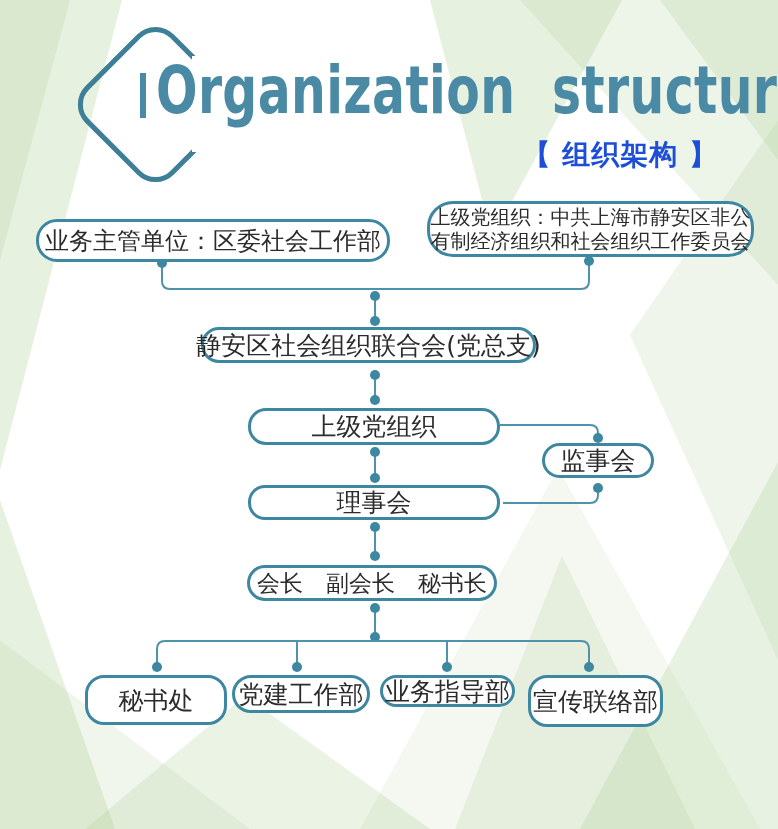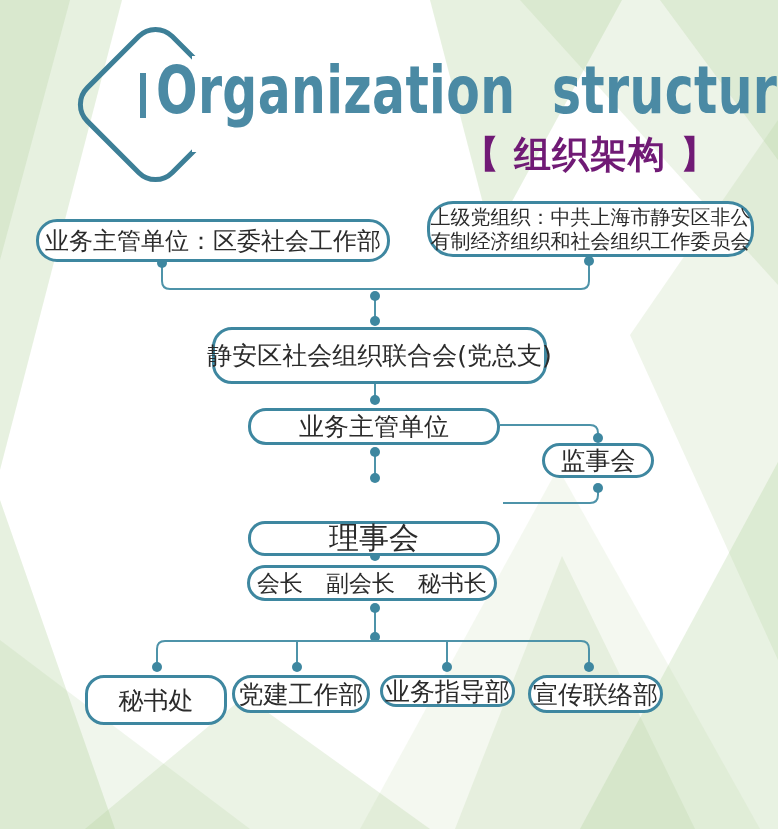--- a/index.html
+++ b/index.html
@@ -33,46 +33,46 @@
   .title-mask{position:absolute;left:192px;top:56px;width:64px;height:96px;background:#ffffff;}
   .title-bar{position:absolute;left:140px;top:73px;width:6px;height:45px;background:#4b8aa4;}
   .page-title{
     position:absolute;left:156px;top:58px;margin:0;
     font-size:66px;line-height:66px;font-weight:bold;color:#4b8aa4;
     transform:scaleX(.74);transform-origin:left top;
     letter-spacing:.5px;word-spacing:26px;white-space:nowrap;
   }
   .page-subtitle{
     position:absolute;right:60px;top:138px;
-    font-size:37px;line-height:34px;font-weight:bold;color:#701a75;
+    font-size:28px;line-height:34px;font-weight:bold;color:#1d4ed8;
     letter-spacing:1px;white-space:nowrap;
   }
 
   
   .wires{position:absolute;left:0;top:0;width:778px;height:829px;}
   .wires path{fill:none;stroke:#4e93a9;stroke-width:2px;}
   .wires circle{fill:#3e87a0;stroke:none;}
 
   
   .node{
     position:absolute;box-sizing:border-box;background:#ffffff;
     border:3px solid #3e87a0;display:flex;align-items:center;justify-content:center;
     text-align:center;color:#2b2b2b;white-space:nowrap;
   }
   .n-supervisor {left:36px; top:219px;width:354px;height:43px;border-radius:21px;font-size:24px;}
   .n-party      {left:427px;top:201px;width:327px;height:56px;border-radius:26px;font-size:20px;line-height:24px;flex-direction:column;}
-  .n-federation {left:212px;top:327px;width:335px;height:57px;border-radius:20px;font-size:25px;}
+  .n-federation {left:201px;top:327px;width:335px;height:36px;border-radius:20px;font-size:25px;}
   .n-congress   {left:248px;top:408px;width:252px;height:37px;border-radius:18px;font-size:25px;}
   .n-supervisory{left:542px;top:443px;width:112px;height:35px;border-radius:19px;font-size:25px;}
-  .n-council    {left:248px;top:485px;width:252px;height:35px;border-radius:17px;font-size:30px;margin-top:36px;}
+  .n-council    {left:248px;top:485px;width:252px;height:35px;border-radius:17px;font-size:25px;}
   .n-leaders    {left:247px;top:565px;width:250px;height:36px;border-radius:18px;font-size:23px;justify-content:center;}
   .n-dept1{left:85px; top:675px;width:142px;height:50px;border-radius:19px;font-size:25px;}
   .n-dept2{left:232px;top:675px;width:138px;height:38px;border-radius:19px;font-size:25px;}
   .n-dept3{left:380px;top:675px;width:135px;height:32px;border-radius:19px;font-size:25px;text-align:right;}
-  .n-dept4{left:528px;top:675px;width:135px;height:38px;border-radius:19px;font-size:25px;}
+  .n-dept4{left:528px;top:675px;width:135px;height:52px;border-radius:19px;font-size:25px;}
 </style>
 </head>
 <body>
 
 <div class="stage">
 
   <div class="tri t1"></div>
   <div class="tri t2"></div>
   <div class="tri t3"></div>
   <div class="tri t4"></div>
@@ -137,21 +137,21 @@
   <div class="node n-party">
     <span>上级党组织：中共上海市静安区非公</span>
     <span>有制经济组织和社会组织工作委员会</span>
   </div>
 
   <div class="node n-federation">
     <span>静安区社会组织联合会(党总支)</span>
   </div>
 
   <div class="node n-congress">
-    <span>业务主管单位</span>
+    <span>上级党组织</span>
   </div>
 
   <div class="node n-supervisory">
     <span>监事会</span>
   </div>
 
   <div class="node n-council">
     <span>理事会</span>
   </div>
 

